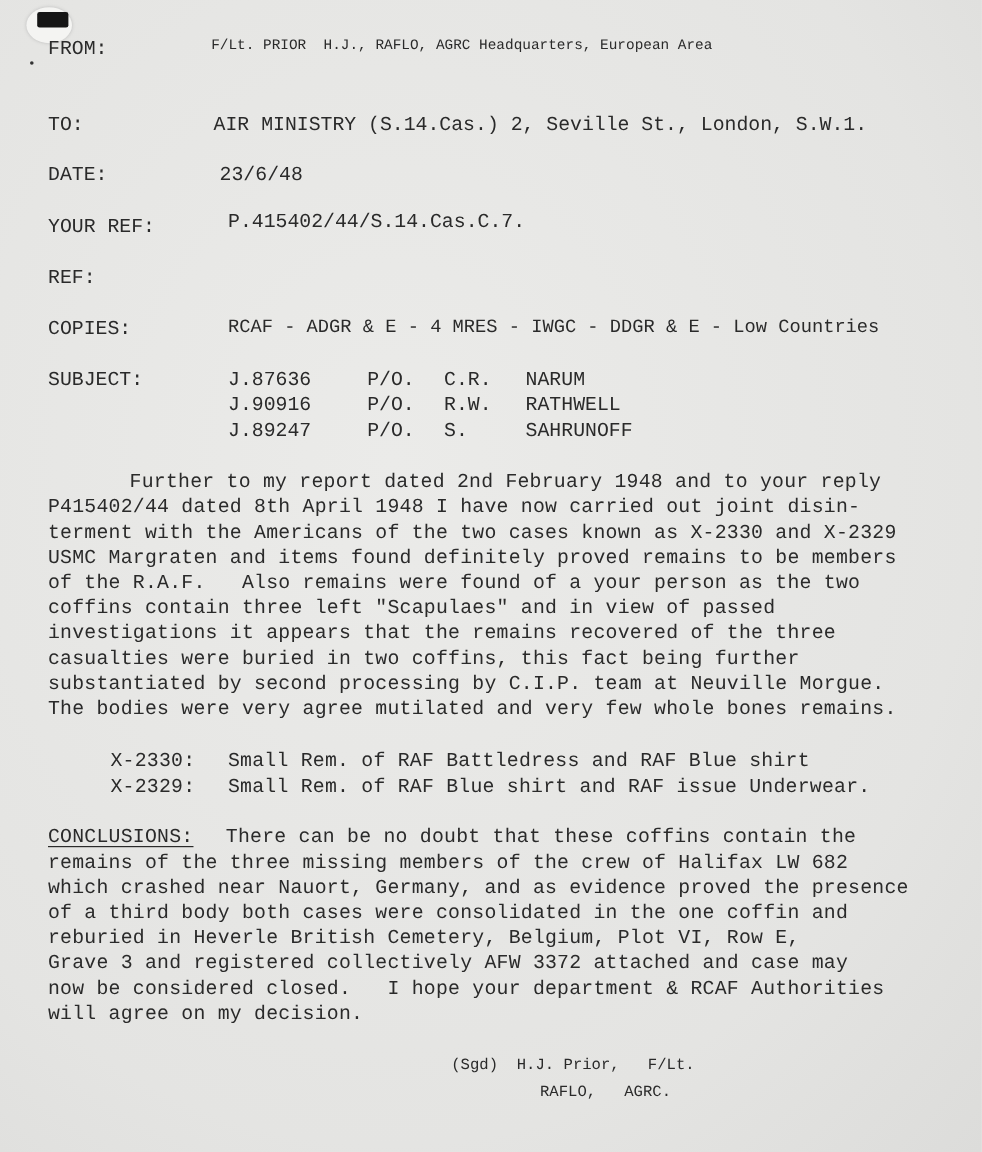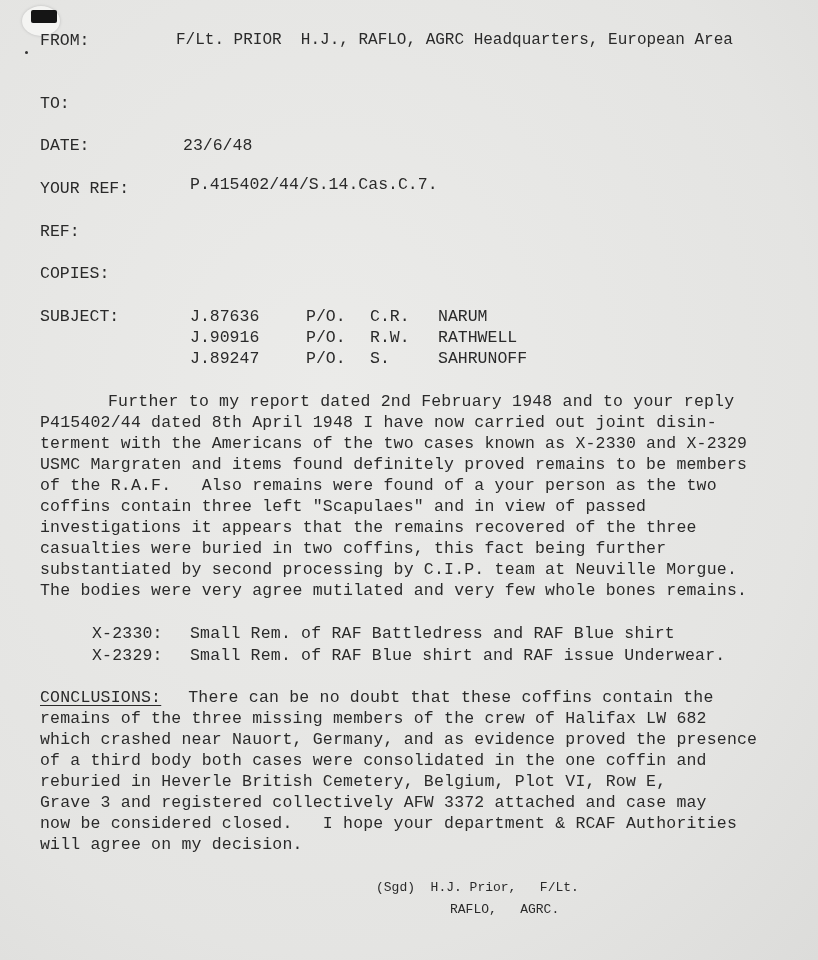--- a/index.html
+++ b/index.html
@@ -31,33 +31,35 @@
 </style>
 </head>
 <body>
 
 <div class="page">
   <div class="staple"></div>
   <div class="staple-bar"></div>
   <div class="dot"></div>
 
   <div class="lbl" style="top:31px">FROM:</div>
-  <div class="val" style="top:31px; left:176px; font-size:16px">F/Lt. PRIOR  H.J., RAFLO, AGRC Headquarters, European Area</div>
+  <div class="val" style="top:31px; left:176px; font-size:12px">F/Lt. PRIOR  H.J., RAFLO, AGRC Headquarters, European Area</div>
 
   <div class="lbl" style="top:94px">TO:</div>
+  <div class="val" style="top:94px; left:178px">AIR MINISTRY (S.14.Cas.) 2, Seville St., London, S.W.1.</div>
 
   <div class="lbl" style="top:136px">DATE:</div>
   <div class="val" style="top:136px; left:183px">23/6/48</div>
 
   <div class="lbl" style="top:179px">YOUR REF:</div>
   <div class="val" style="top:175px">P.415402/44/S.14.Cas.C.7.</div>
 
   <div class="lbl" style="top:222px">REF:</div>
 
   <div class="lbl" style="top:264px">COPIES:</div>
+  <div class="val" style="top:264px; font-size:15.6px">RCAF - ADGR &amp; E - 4 MRES - IWGC - DDGR &amp; E - Low Countries</div>
 
   <div class="lbl" style="top:307px">SUBJECT:</div>
   <div>
     <div class="val" style="top:307px">J.87636</div>
     <div class="val" style="top:307px; left:306px">P/O.</div>
     <div class="val" style="top:307px; left:370px">C.R.</div>
     <div class="val" style="top:307px; left:438px">NARUM</div>
 
     <div class="val" style="top:328px">J.90916</div>
     <div class="val" style="top:328px; left:306px">P/O.</div>

